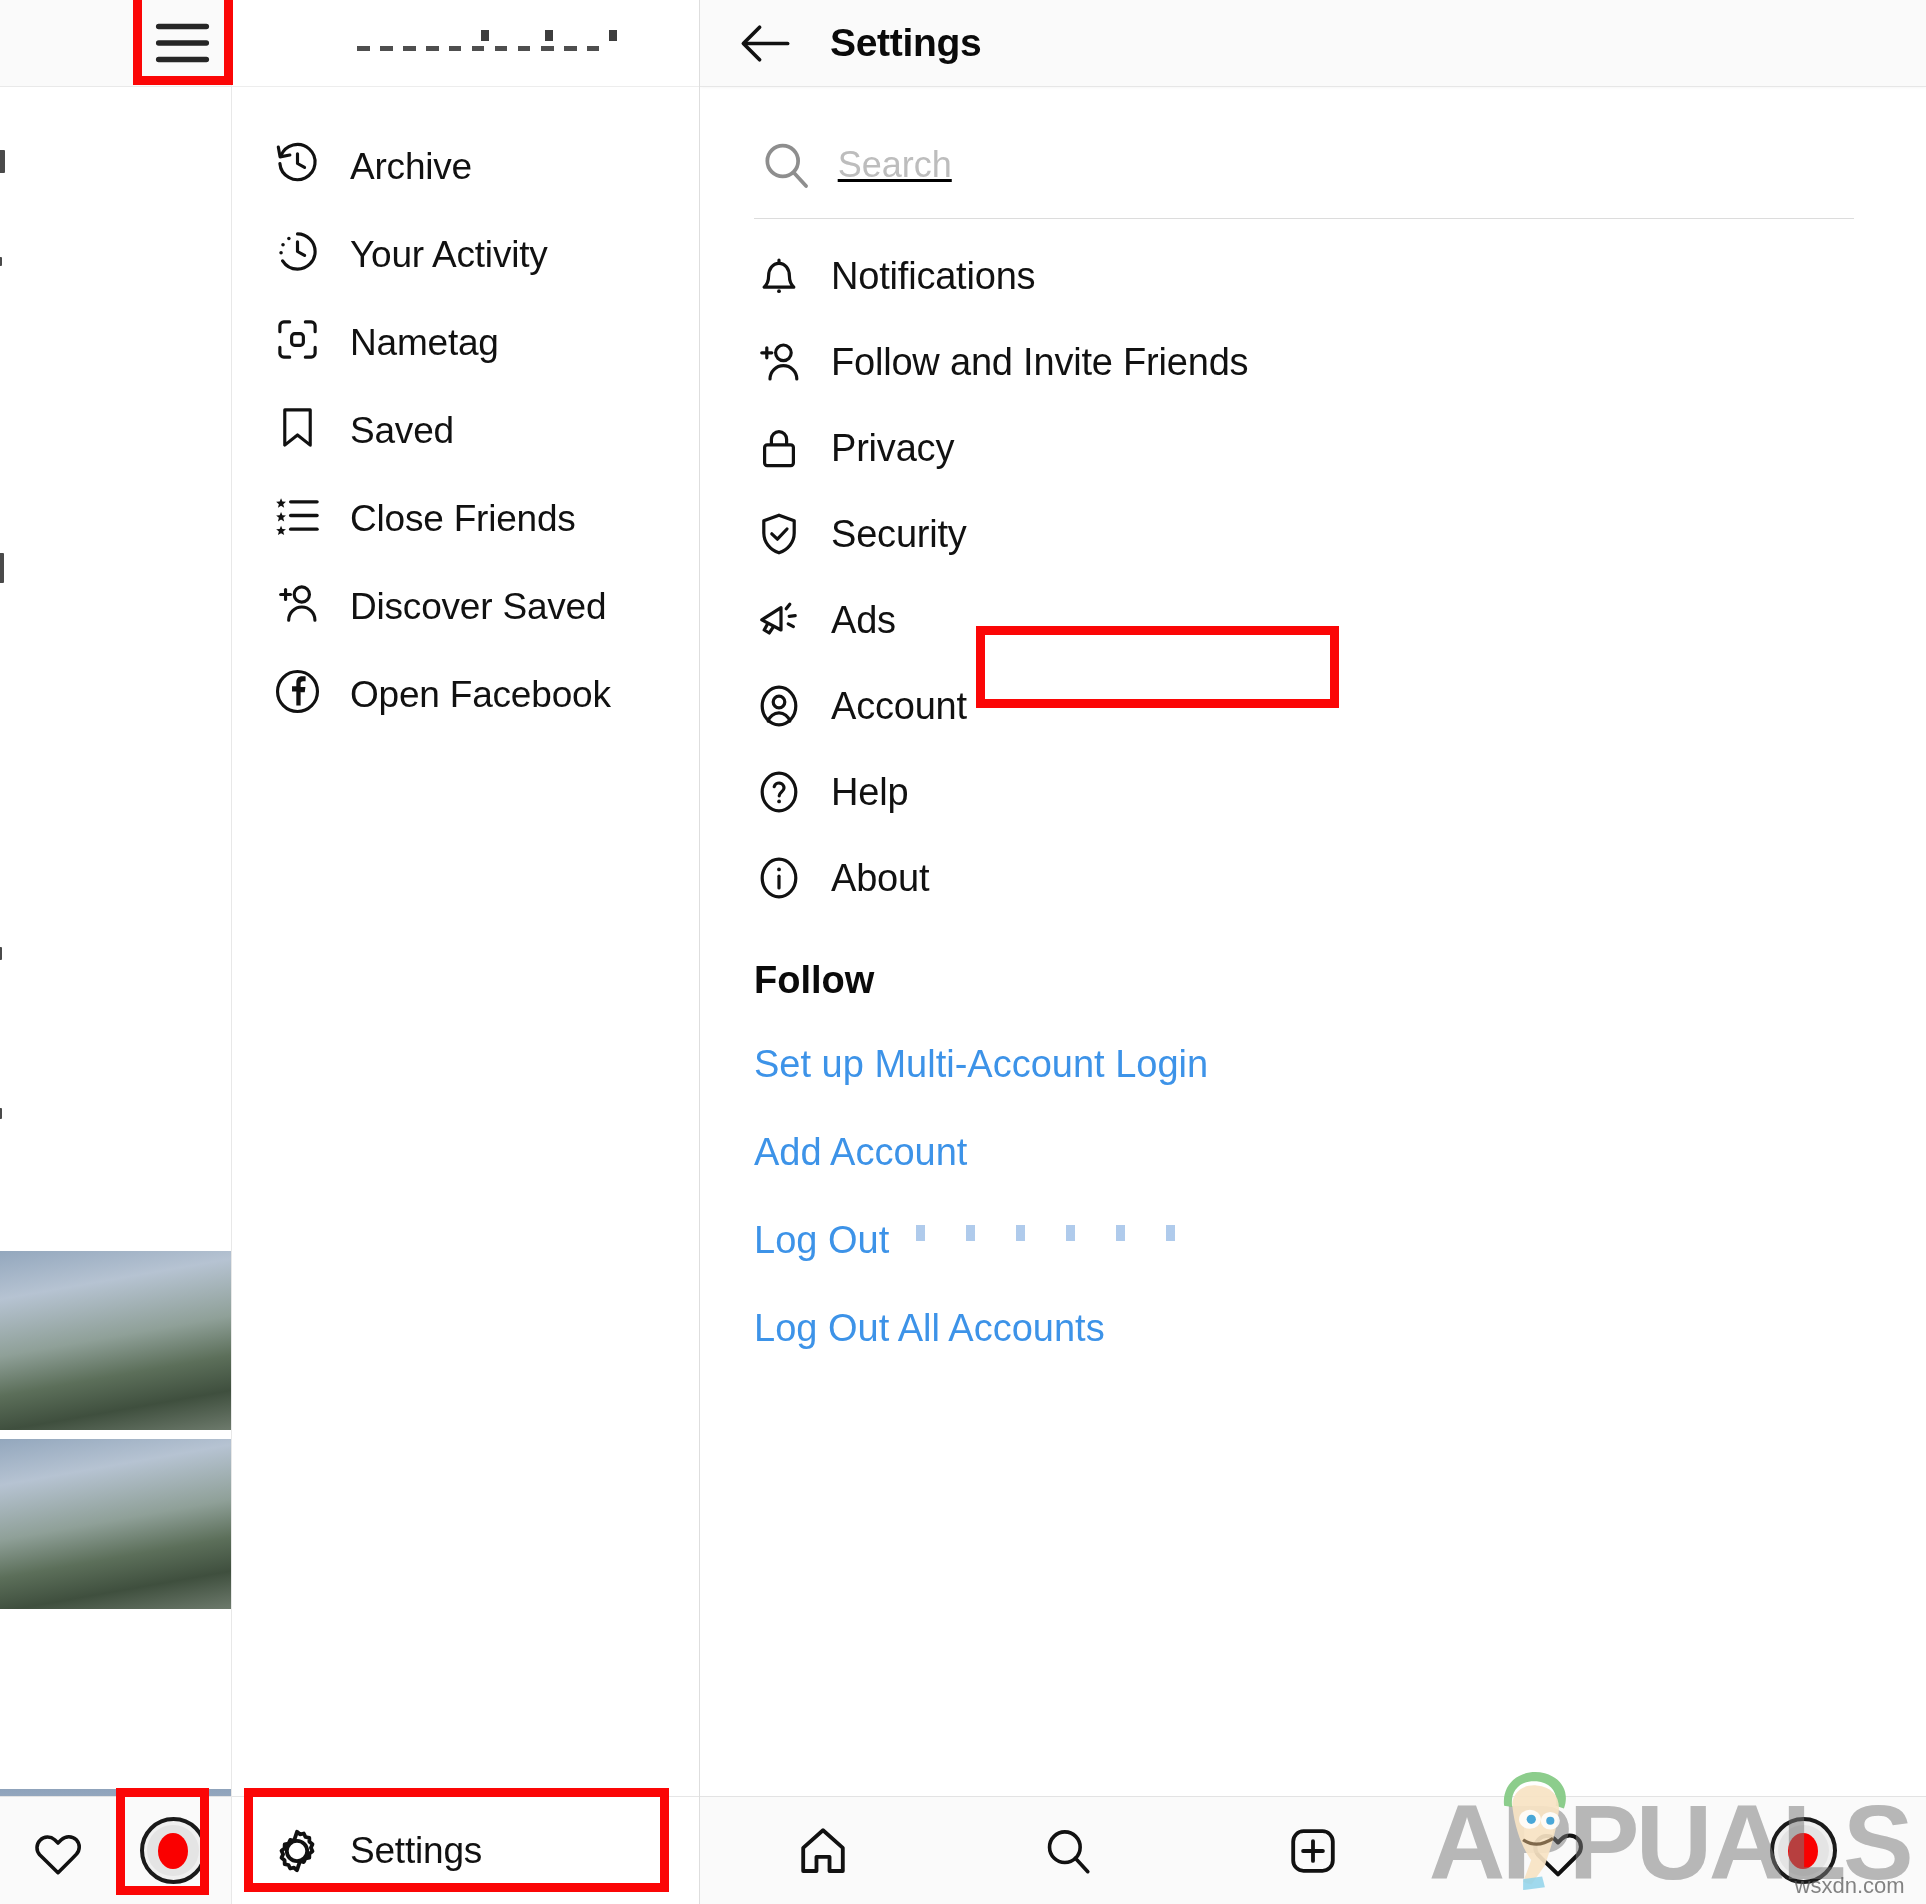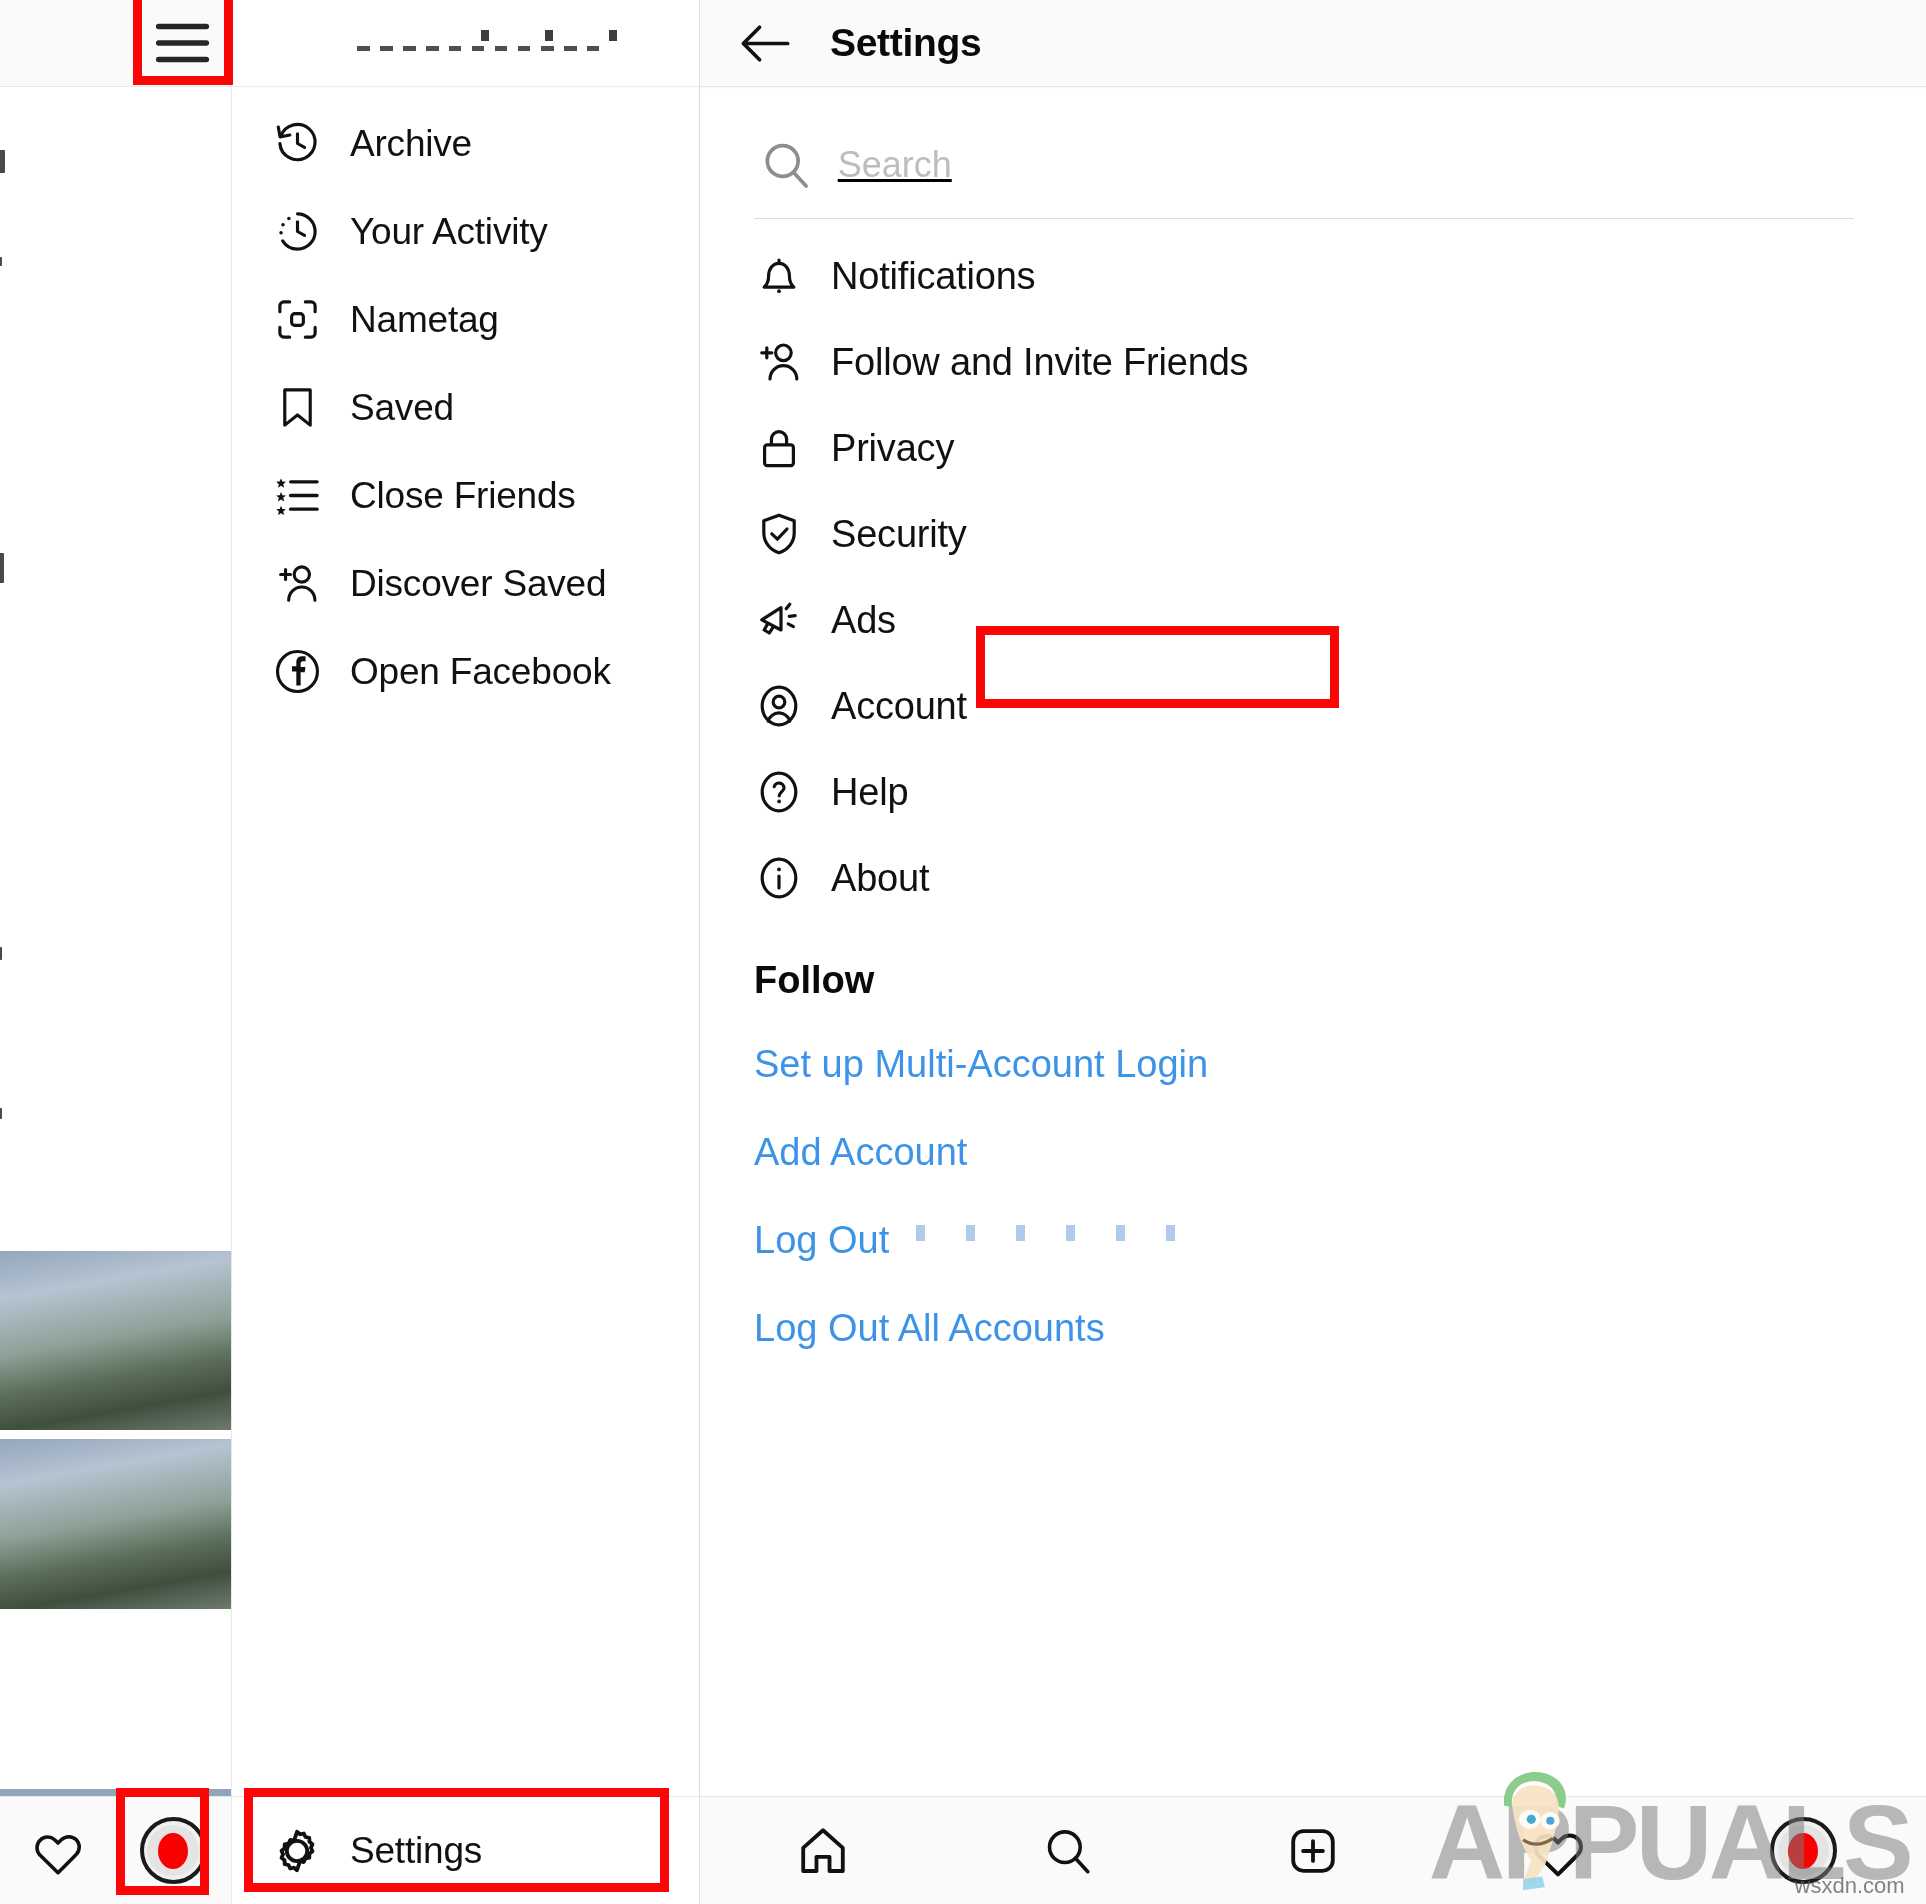--- a/index.html
+++ b/index.html
@@ -140,21 +140,21 @@
     background:
       repeating-linear-gradient(90deg,
         rgba(40,40,40,.9) 0px, rgba(40,40,40,.9) 8px,
         rgba(255,255,255,0) 8px, rgba(255,255,255,0) 64px);
   }
   .drawer-list {
     padding-top: 12.5px;
   }
   .drawer-item {
     display: flex;
-    align-items: center;
+    align-items: flex-end;
     height: 88px;
     padding-left: 41px;
     cursor: pointer;
   }
   .drawer-icon {
     width: 48px;
     height: 48px;
     flex: 0 0 48px;
     display: flex;
     align-items: center;

